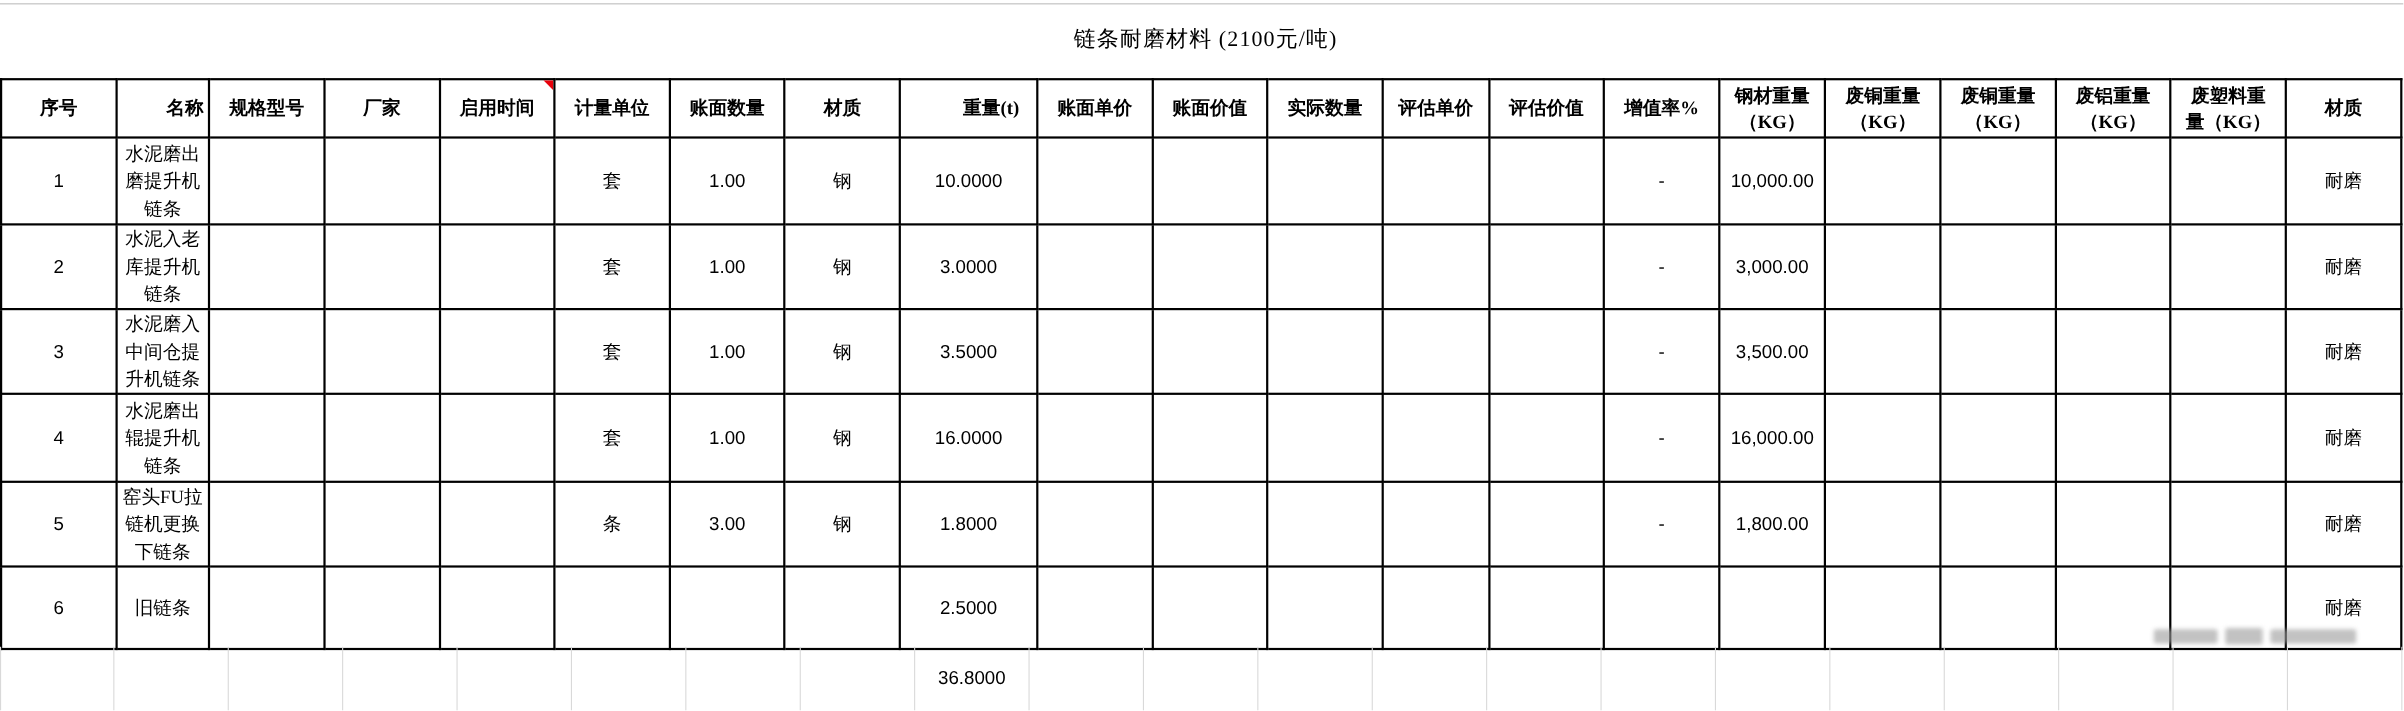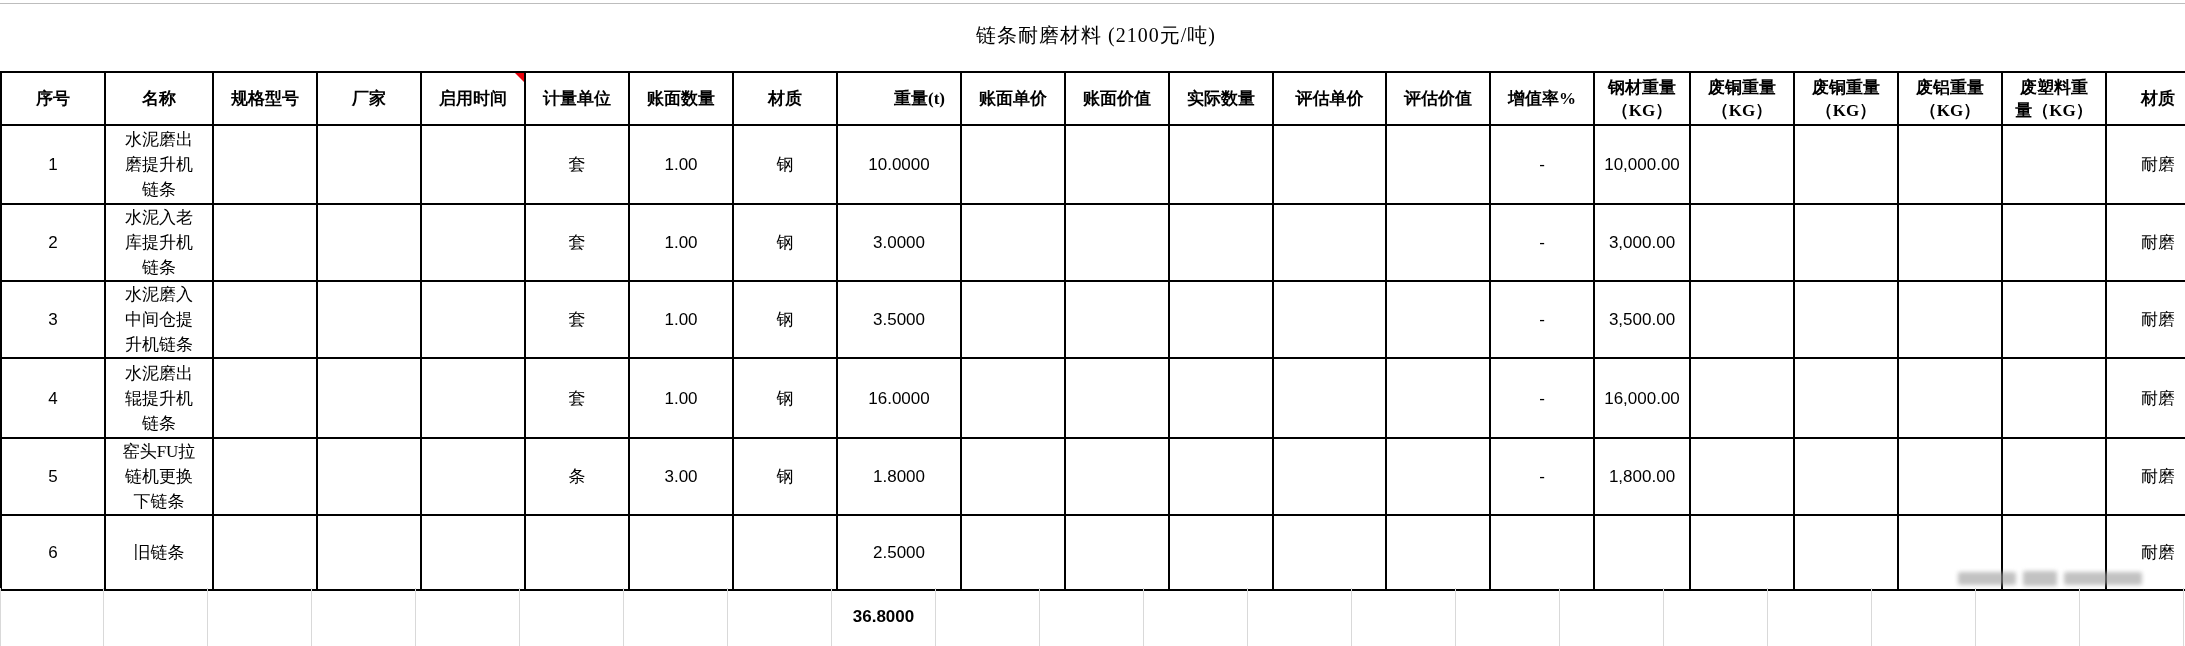--- a/index.html
+++ b/index.html
@@ -32,21 +32,21 @@
     border-top:9px solid #e8000b; border-left:9px solid transparent;
   }
   .total-row {
     position:absolute; top:588px; left:0; width:2184px; height:58px;
     display:flex;
   }
   .total-cell {
     width:104px; height:58px; box-sizing:border-box;
     border-right:1px solid #d9d9d9;
     display:flex; align-items:center; justify-content:center;
-    font-family:"Liberation Sans","DejaVu Sans",sans-serif; font-size:17px;font-weight:bold;
+    font-family:"Liberation Sans","DejaVu Sans",sans-serif; font-size:17px;
   }
   .total-cell:first-child { border-left:1px solid #d9d9d9; }
   .watermark {
     position:absolute; top:563px; left:1958px; width:222px; height:30px;
     display:flex; align-items:center; gap:7px;
     filter:blur(2px); opacity:0.6; pointer-events:none;
   }
   .watermark i { display:block; background:#9a9a9a; border-radius:2px; height:13px; }
   .watermark i.b1 { width:58px; } .watermark i.b2 { width:34px; height:15px; } .watermark i.b3 { width:78px; }
 </style>
@@ -54,32 +54,32 @@
 <body>
 
 <div class="topline"></div>
 
 <div class="title">链条耐磨材料 (2100元/吨)</div>
 
 <table class="grid">
   <thead>
       <tr style="height: 53px;">
         <th style="width: 104px;">序号</th>
-        <th style="width: 108px;">名称</th>
+        <th style="width: 84px; text-align: right;">名称</th>
         <th style="width: 104px;">规格型号</th>
         <th style="width: 104px;">厂家</th>
         <th style="width: 104px;">启用时间<span class="comment-marker"></span></th>
         <th style="width: 104px;">计量单位</th>
         <th style="width: 104px;">账面数量</th>
         <th style="width: 104px;">材质</th>
         <th style="width: 124px; padding-left: 45px;">重量(t)</th>
         <th style="width: 104px;">账面单价</th>
         <th style="width: 104px;">账面价值</th>
         <th style="width: 104px;">实际数量</th>
-        <th style="width: 113px; margin-top: 18px;">评估单价</th>
+        <th style="width: 96px; margin-top: 18px;">评估单价</th>
         <th style="width: 104px;">评估价值</th>
         <th style="width: 104px;">增值率%</th>
         <th style="width: 96px;">钢材重量
 （KG）</th>
         <th style="width: 104px;">废铜重量
 （KG）</th>
         <th style="width: 104px; border-radius: 15px;">废铜重量
 （KG）</th>
         <th style="width: 104px;">废铝重量
 （KG）</th>

